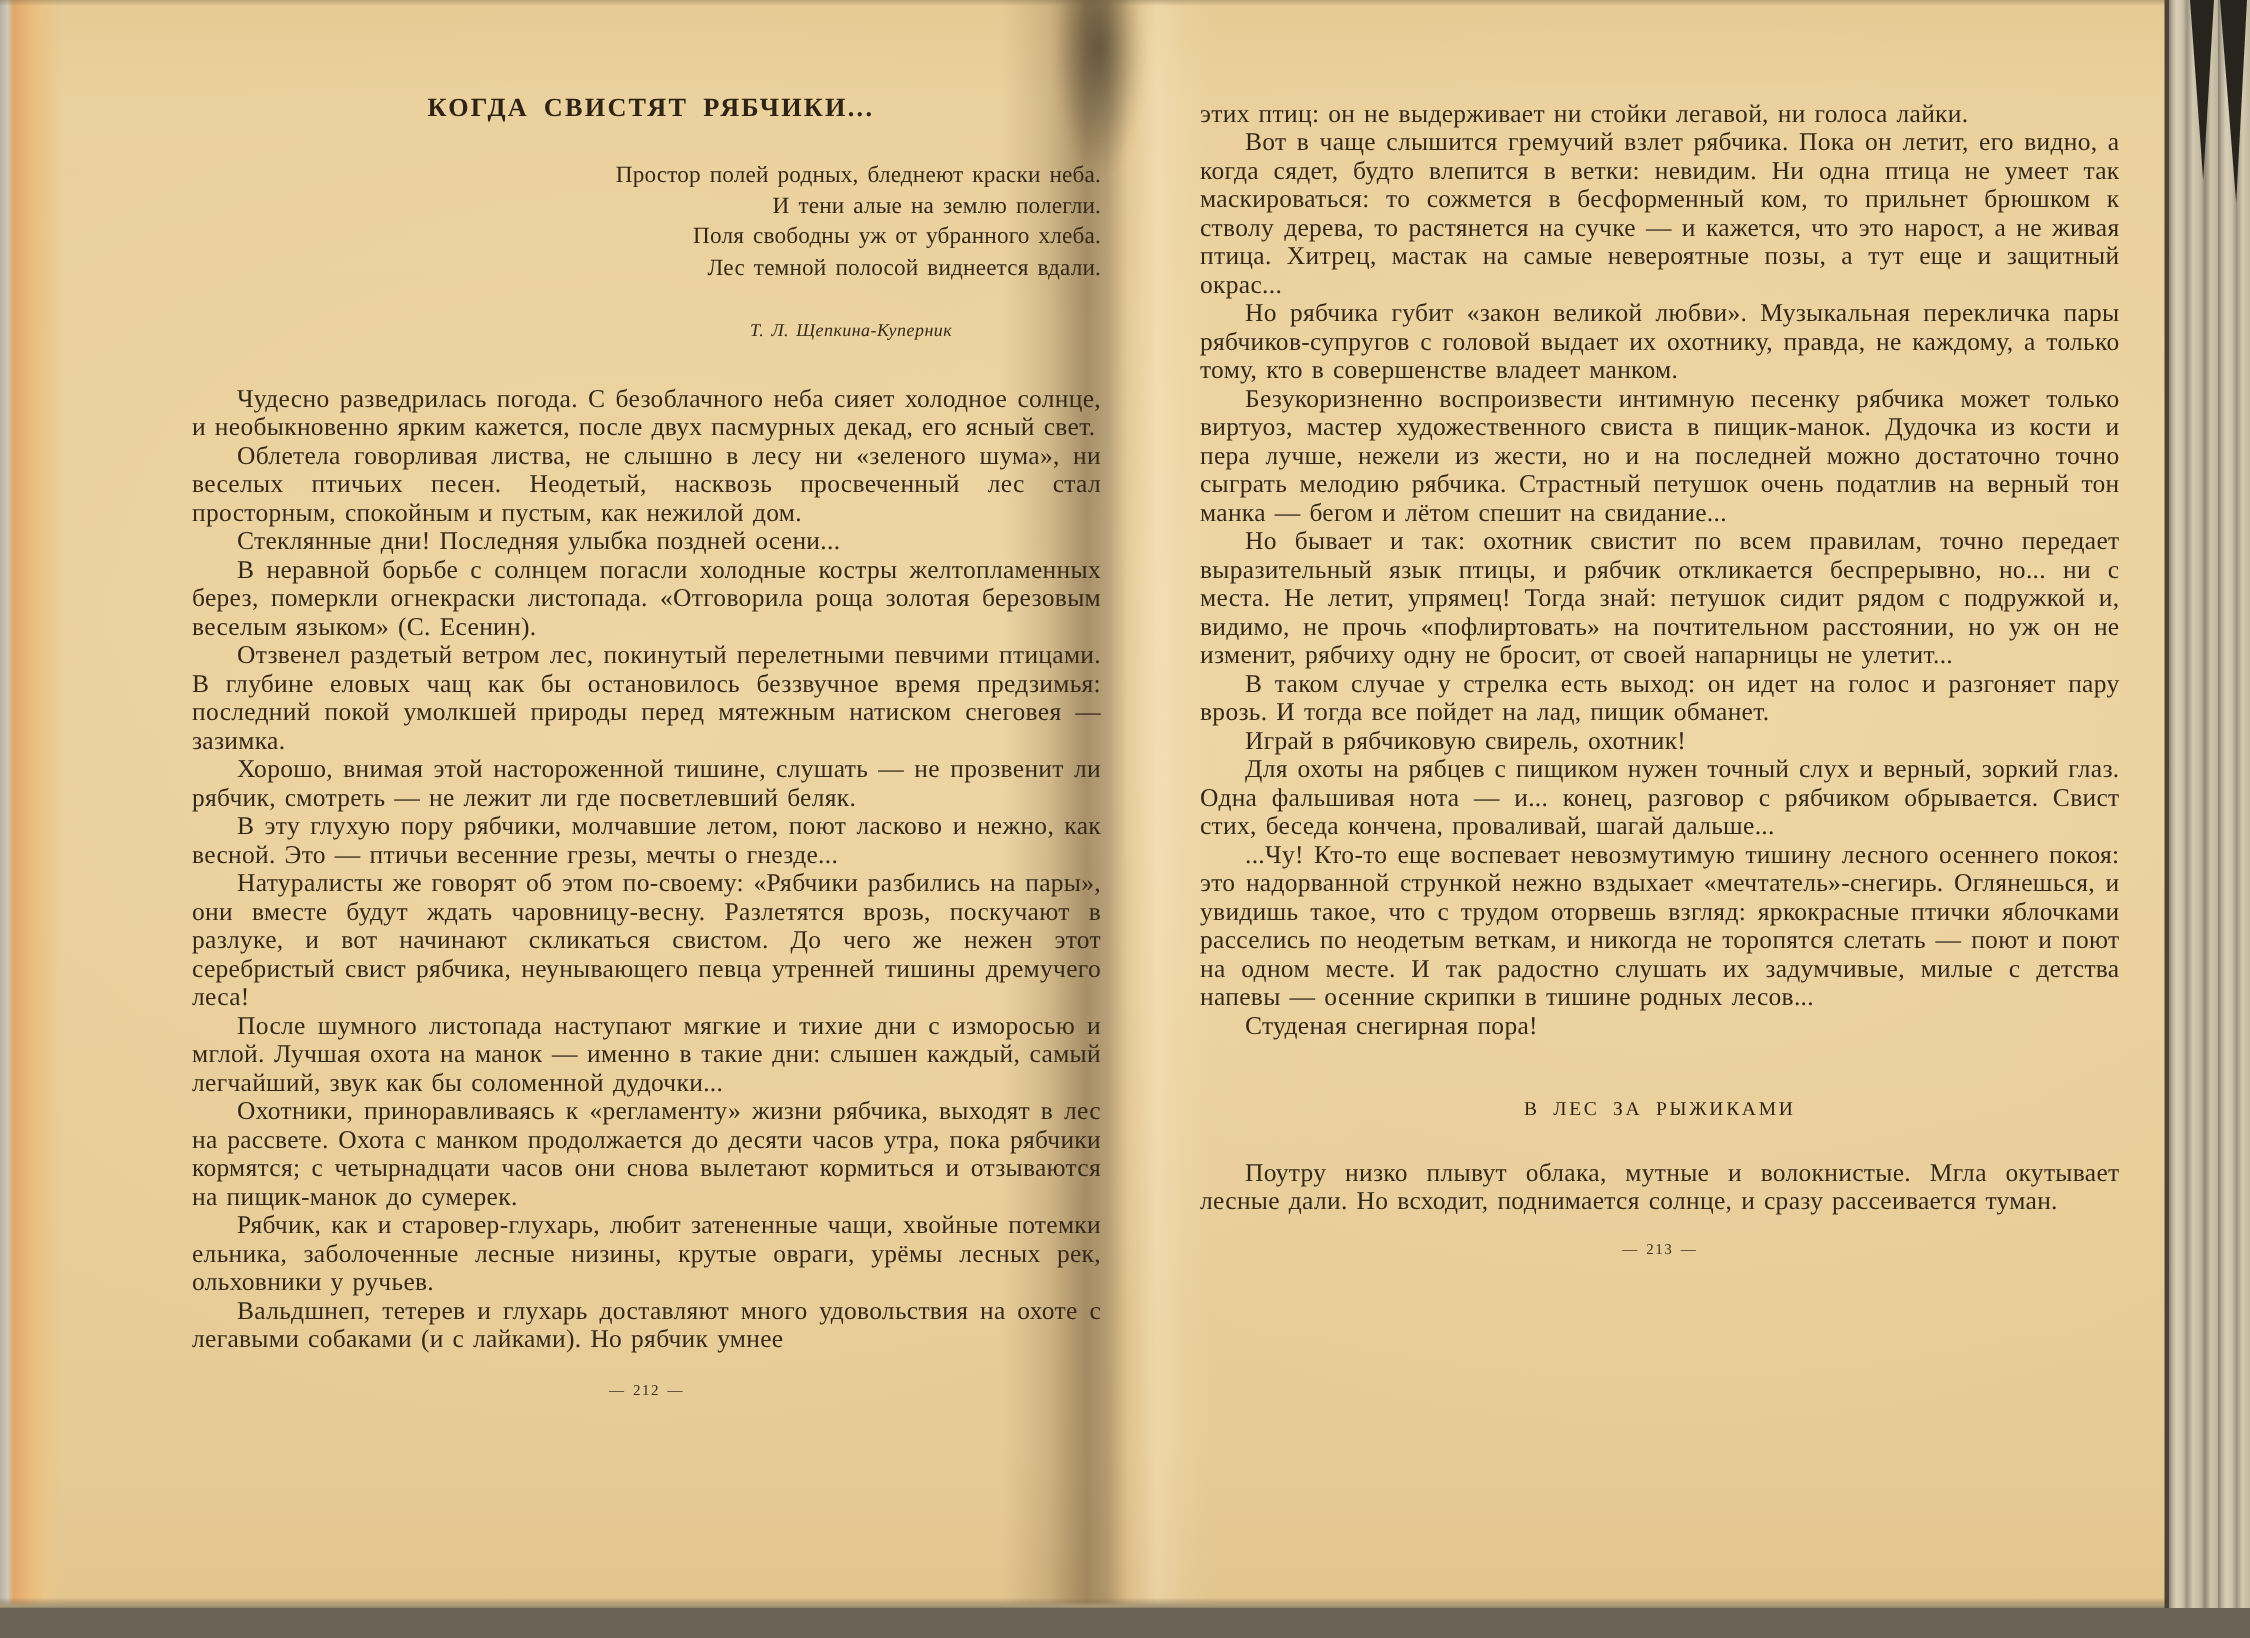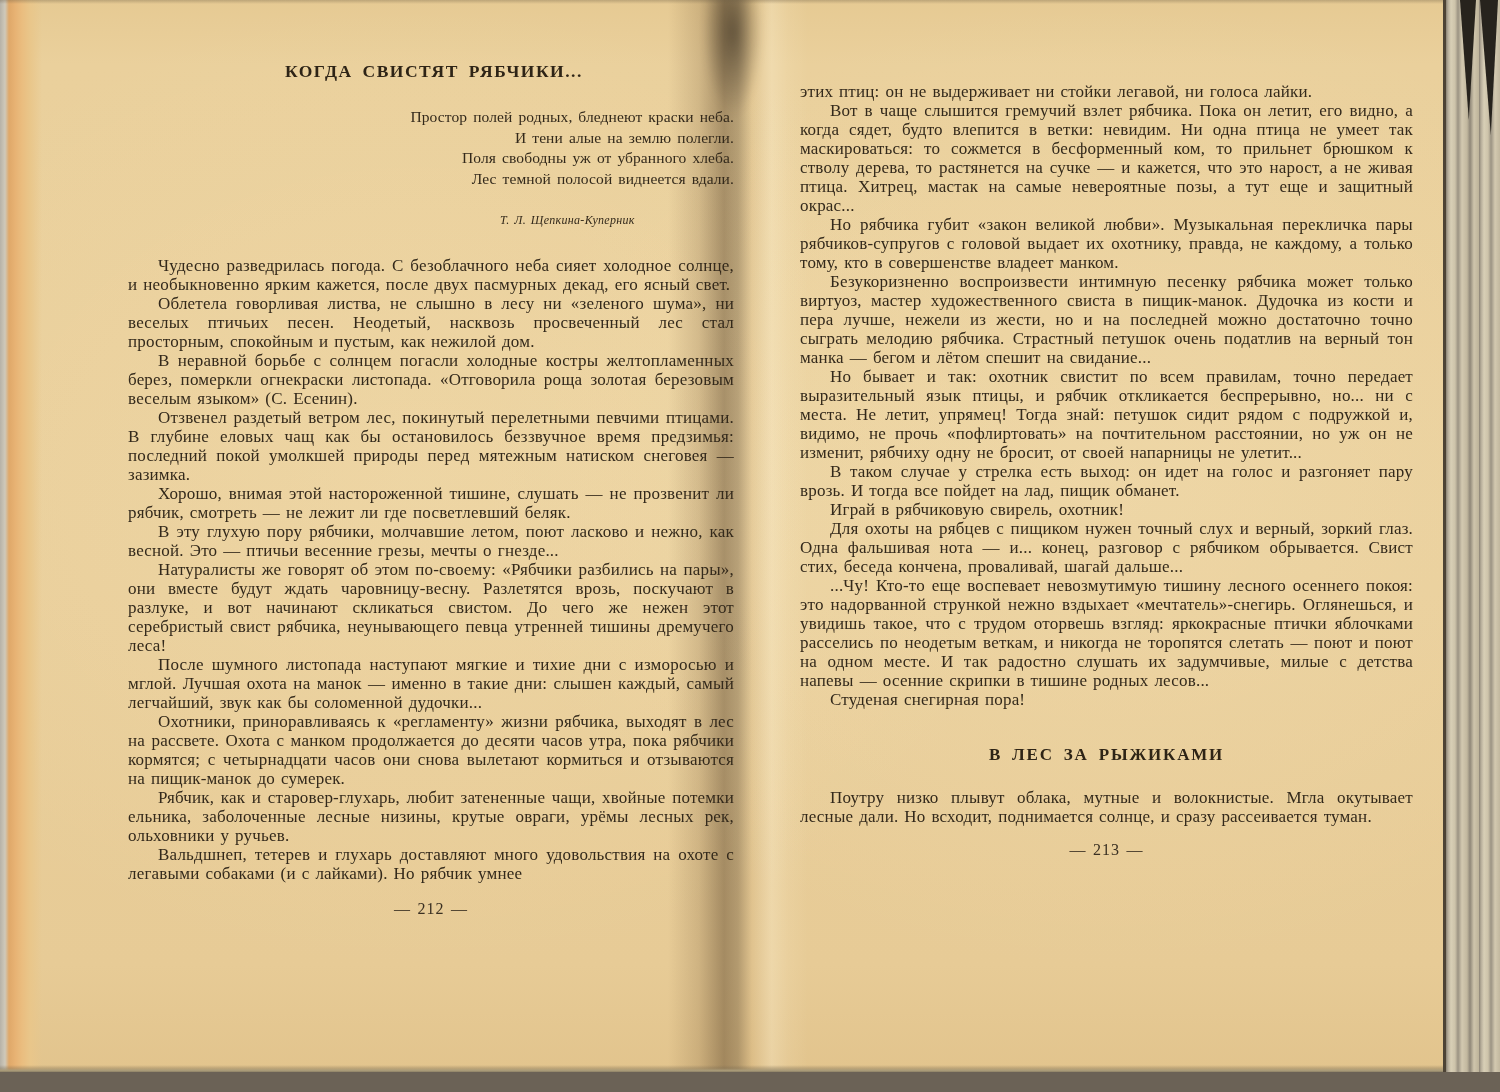--- a/index.html
+++ b/index.html
@@ -83,25 +83,25 @@
   .epigraph{margin:0 0 0 224px;font-size:15.5px;line-height:20.5px;text-align:right;letter-spacing:0.1px;word-spacing:2px;}
   .epigraph div{white-space:nowrap;}
   .attribution{
     font-style:italic;font-size:12px;margin:22px 0 0 372px;
     text-align:left;letter-spacing:0.3px;
   }
   .body-text{margin-top:26px;}
   .page p{margin:0;text-indent:30px;}
   .page-right .body-text p:first-child{text-indent:0;}
   .section-title{
-    font-weight:bold;font-size:17px;letter-spacing:1.8px;word-spacing:4px;
+    font-weight:normal;font-size:13px;letter-spacing:1.8px;word-spacing:4px;
     text-align:center;margin:36px 0 24px 0;text-indent:0;color:#2e2416;
   }
   .page-number{
-    text-align:center;text-indent:0;font-size:16px;letter-spacing:1px;
+    text-align:center;text-indent:0;font-size:10px;letter-spacing:1px;
     margin-top:16px;color:#3a3022;
   }
   .page-right .page-number{margin-top:14px;}
 </style>
 </head>
 <body>
 
 <div class="spread">
 
   <div class="left-edge"></div>
@@ -122,36 +122,37 @@
         <div>И тени алые на землю полегли.</div>
         <div>Поля свободны уж от убранного хлеба.</div>
         <div>Лес темной полосой виднеется вдали.</div>
       </div>
 
     <div class="attribution">Т. Л. Щепкина-Куперник</div>
 
     <div class="body-text">
         <p>Чудесно разведрилась погода. С безоблачного неба сияет холодное солнце, и необыкновенно ярким кажется, после двух пасмурных декад, его ясный свет.</p>
         <p>Облетела говорливая листва, не слышно в лесу ни «зеленого шума», ни веселых птичьих песен. Неодетый, насквозь просвеченный лес стал просторным, спокойным и пустым, как нежилой дом.</p>
+        <p>Стеклянные дни! Последняя улыбка поздней осени...</p>
         <p>В неравной борьбе с солнцем погасли холодные костры желтопламенных берез, померкли огнекраски листопада. «Отговорила роща золотая березовым веселым языком» (С. Есенин).</p>
         <p>Отзвенел раздетый ветром лес, покинутый перелетными певчими птицами. В глубине еловых чащ как бы остановилось беззвучное время предзимья: последний покой умолкшей природы перед мятежным натиском снеговея — зазимка.</p>
         <p>Хорошо, внимая этой настороженной тишине, слушать — не прозвенит ли рябчик, смотреть — не лежит ли где посветлевший беляк.</p>
         <p>В эту глухую пору рябчики, молчавшие летом, поют ласково и нежно, как весной. Это — птичьи весенние грезы, мечты о гнезде...</p>
         <p>Натуралисты же говорят об этом по-своему: «Рябчики разбились на пары», они вместе будут ждать чаровницу-весну. Разлетятся врозь, поскучают в разлуке, и вот начинают скликаться свистом. До чего же нежен этот серебристый свист рябчика, неунывающего певца утренней тишины дремучего леса!</p>
         <p>После шумного листопада наступают мягкие и тихие дни с изморосью и мглой. Лучшая охота на манок — именно в такие дни: слышен каждый, самый легчайший, звук как бы соломенной дудочки...</p>
         <p>Охотники, приноравливаясь к «регламенту» жизни рябчика, выходят в лес на рассвете. Охота с манком продолжается до десяти часов утра, пока рябчики кормятся; с четырнадцати часов они снова вылетают кормиться и отзываются на пищик-манок до сумерек.</p>
         <p>Рябчик, как и старовер-глухарь, любит затененные чащи, хвойные потемки ельника, заболоченные лесные низины, крутые овраги, урёмы лесных рек, ольховники у ручьев.</p>
         <p>Вальдшнеп, тетерев и глухарь доставляют много удовольствия на охоте с легавыми собаками (и с лайками). Но рябчик умнее</p>
       </div>
 
     <div class="page-number">— 212 —</div>
   </div>
 
   <div class="page page-right">
-    <div class="body-text" style="margin-top:16px">
+    <div class="body-text" style="margin-top:0">
         <p>этих птиц: он не выдерживает ни стойки легавой, ни голоса лайки.</p>
         <p>Вот в чаще слышится гремучий взлет рябчика. Пока он летит, его видно, а когда сядет, будто влепится в ветки: невидим. Ни одна птица не умеет так маскироваться: то сожмется в бесформенный ком, то прильнет брюшком к стволу дерева, то растянется на сучке — и кажется, что это нарост, а не живая птица. Хитрец, мастак на самые невероятные позы, а тут еще и защитный окрас...</p>
         <p>Но рябчика губит «закон великой любви». Музыкальная перекличка пары рябчиков-супругов с головой выдает их охотнику, правда, не каждому, а только тому, кто в совершенстве владеет манком.</p>
         <p>Безукоризненно воспроизвести интимную песенку рябчика может только виртуоз, мастер художественного свиста в пищик-манок. Дудочка из кости и пера лучше, нежели из жести, но и на последней можно достаточно точно сыграть мелодию рябчика. Страстный петушок очень податлив на верный тон манка — бегом и лётом спешит на свидание...</p>
         <p>Но бывает и так: охотник свистит по всем правилам, точно передает выразительный язык птицы, и рябчик откликается беспрерывно, но... ни с места. Не летит, упрямец! Тогда знай: петушок сидит рядом с подружкой и, видимо, не прочь «пофлиртовать» на почтительном расстоянии, но уж он не изменит, рябчиху одну не бросит, от своей напарницы не улетит...</p>
         <p>В таком случае у стрелка есть выход: он идет на голос и разгоняет пару врозь. И тогда все пойдет на лад, пищик обманет.</p>
         <p>Играй в рябчиковую свирель, охотник!</p>
         <p>Для охоты на рябцев с пищиком нужен точный слух и верный, зоркий глаз. Одна фальшивая нота — и... конец, разговор с рябчиком обрывается. Свист стих, беседа кончена, проваливай, шагай дальше...</p>
         <p>...Чу! Кто-то еще воспевает невозмутимую тишину лесного осеннего покоя: это надорванной стрункой нежно вздыхает «мечтатель»-снегирь. Оглянешься, и увидишь такое, что с трудом оторвешь взгляд: яркокрасные птички яблочками расселись по неодетым веткам, и никогда не торопятся слетать — поют и поют на одном месте. И так радостно слушать их задумчивые, милые с детства напевы — осенние скрипки в тишине родных лесов...</p>
         <p>Студеная снегирная пора!</p>

